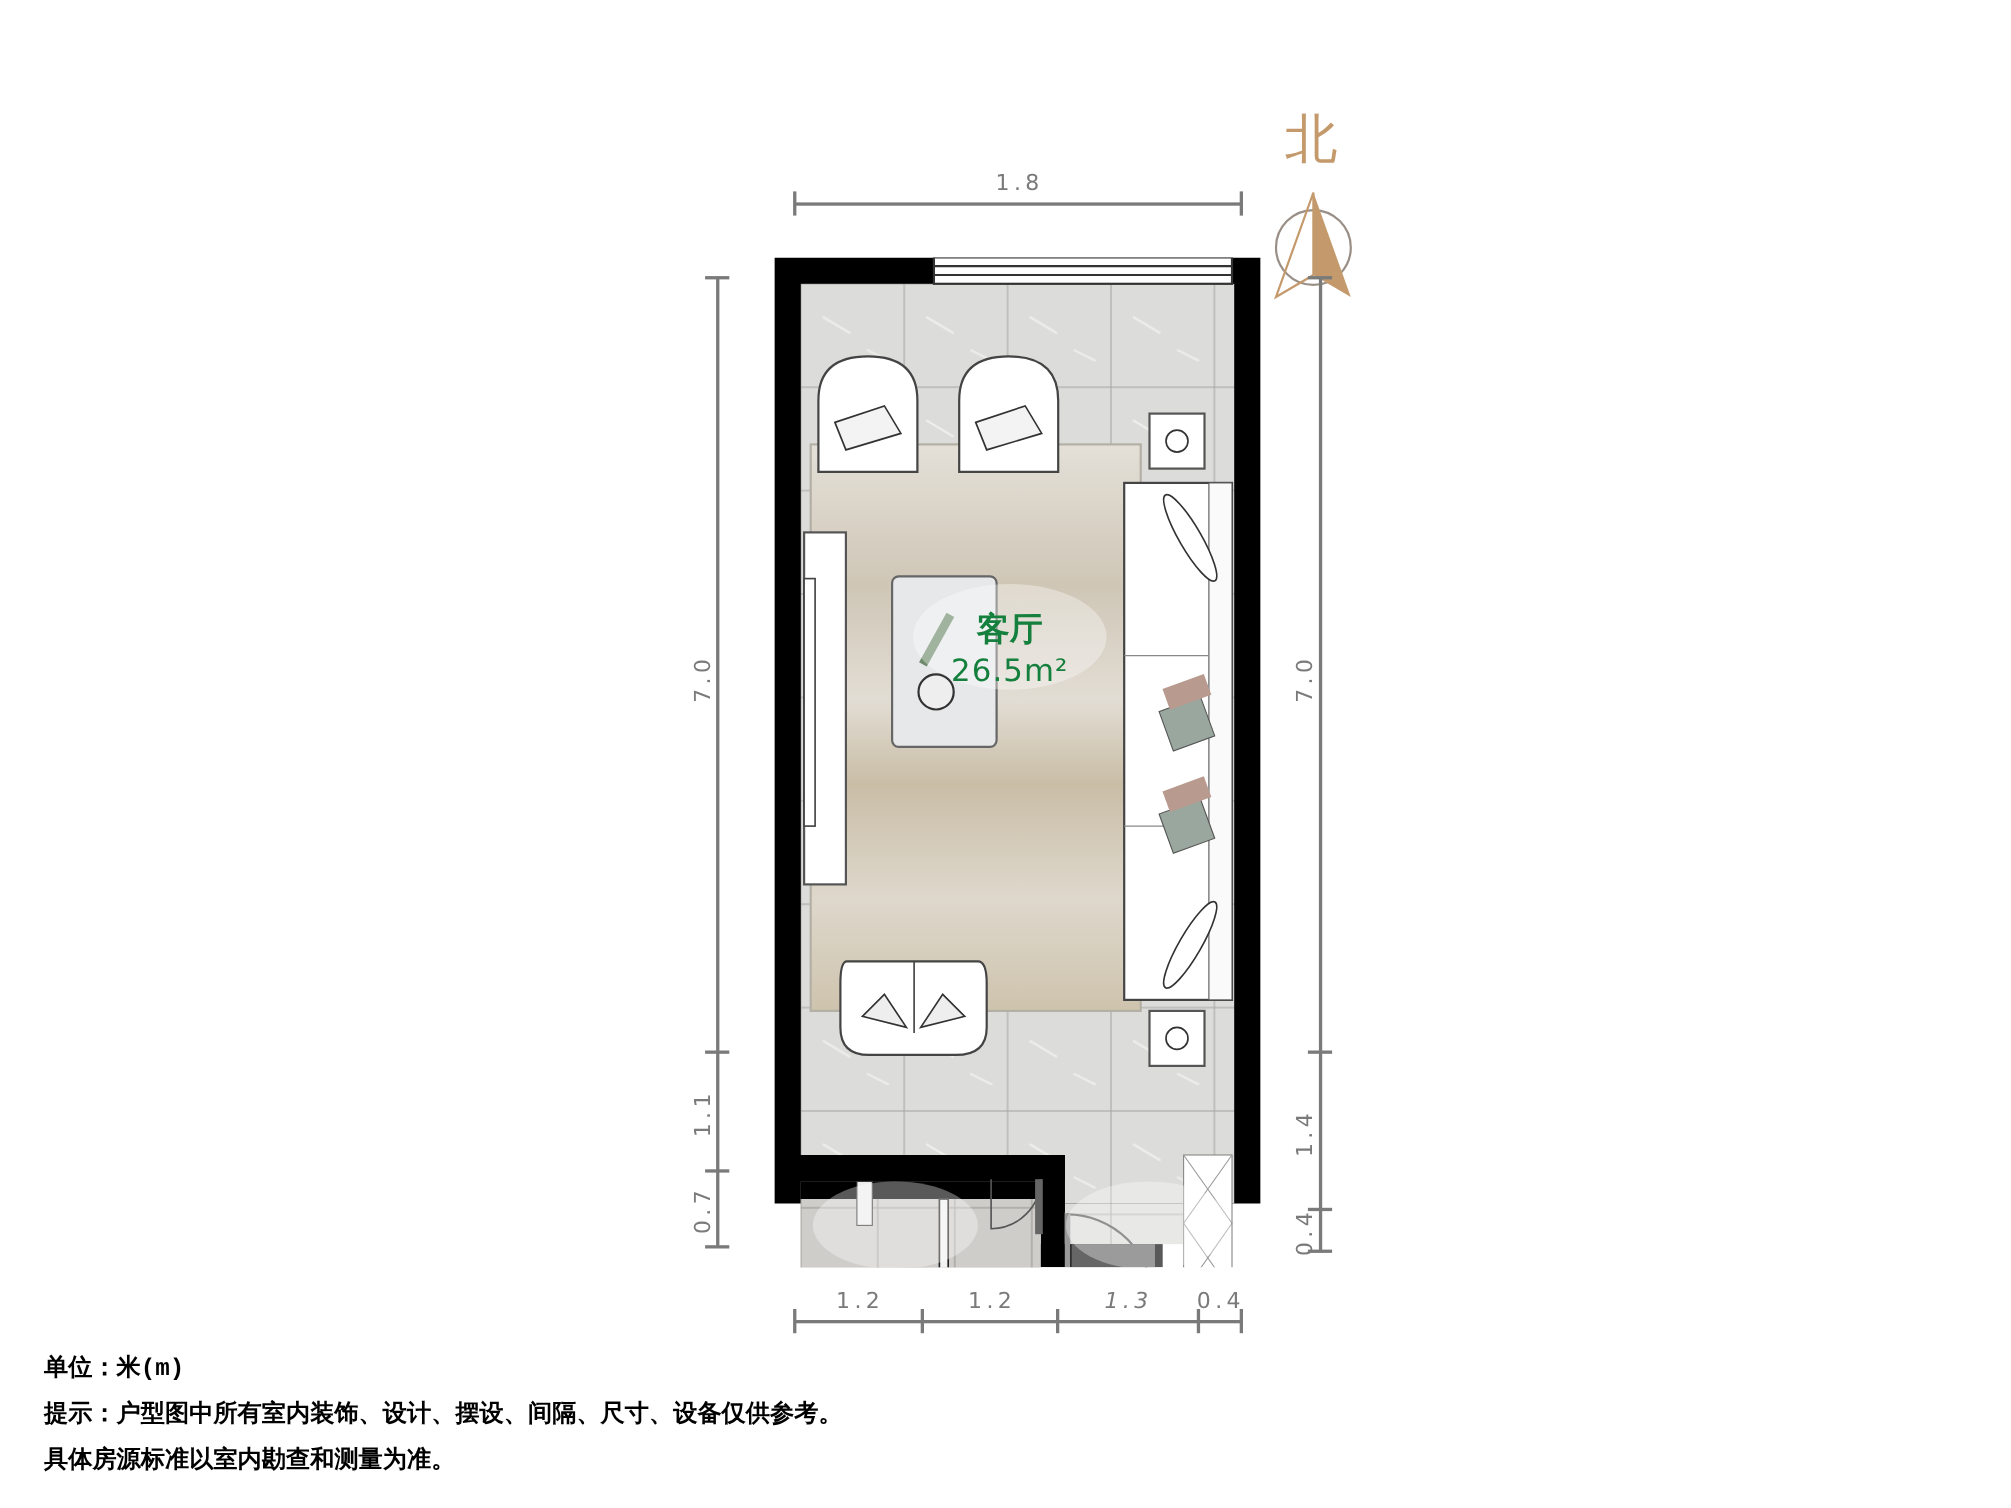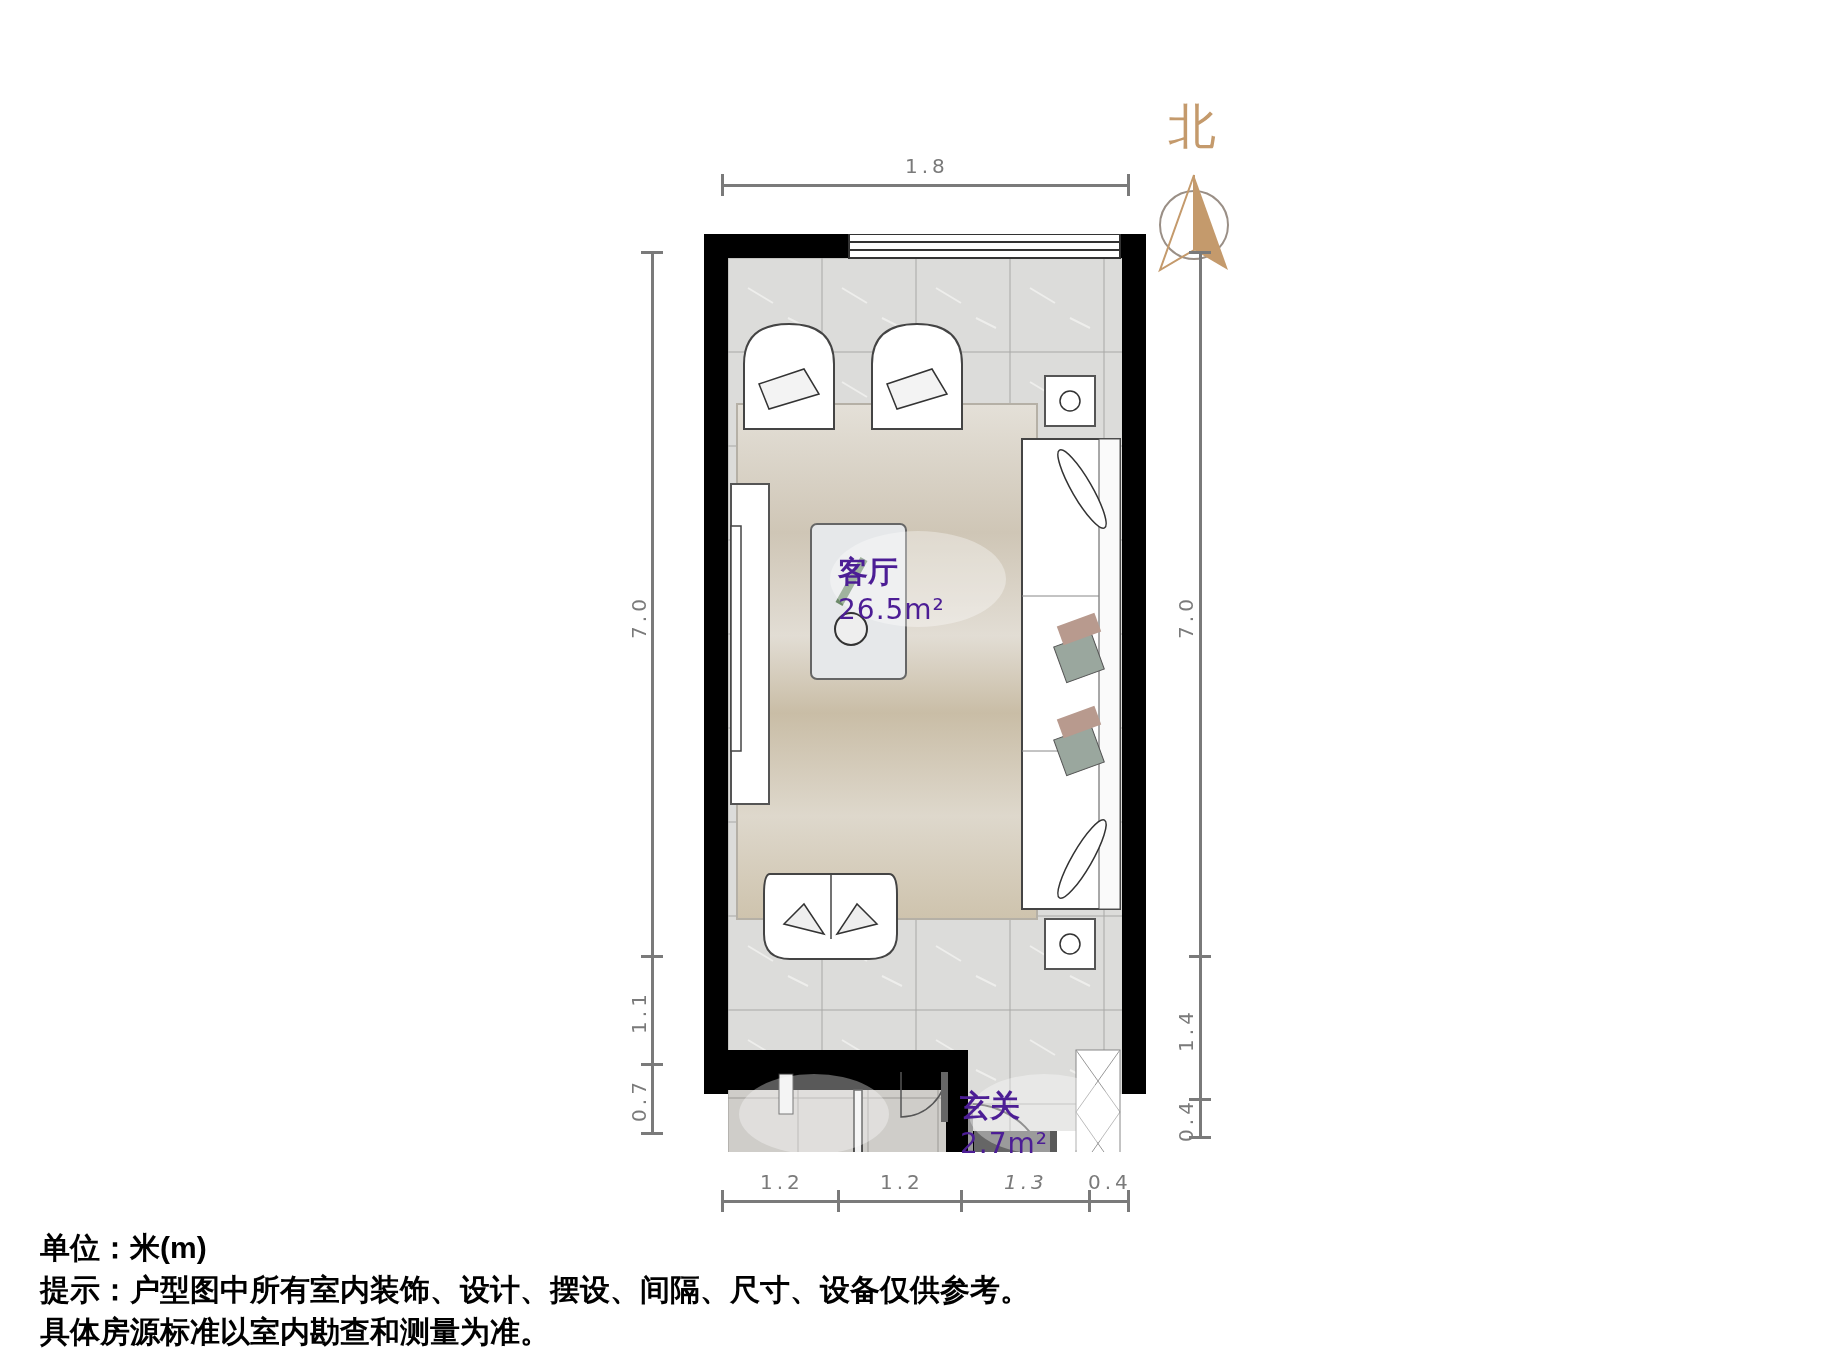--- a/index.html
+++ b/index.html
@@ -2,25 +2,25 @@
 <html><head>
 <meta charset="utf-8">
 <style>
   html, body { margin:0; padding:0; background:#ffffff; }
   body { width:1828px; height:1371px; position:relative; overflow:hidden;
          font-family:"DejaVu Sans", "Liberation Sans", sans-serif; }
   .abs { position:absolute; }
   .dimtext { position:absolute; color:#7a7a7a; font-size:20px; letter-spacing:4px;
              font-family:"DejaVu Sans", sans-serif; white-space:nowrap; }
   .vtext { transform:rotate(-90deg); transform-origin:center center; }
-  .room-label { position:absolute; text-align:left; color:#4c1d95; white-space:nowrap; }
+  .room-label { position:absolute; text-align:center; color:#15803d; white-space:nowrap; }
   .room-name { font-size:30px; font-weight:bold; font-family:"DejaVu Sans", sans-serif; }
   .room-area { font-size:28px; font-family:"DejaVu Sans", sans-serif; letter-spacing:1px; }
-  .note { position:absolute; left:40px; font-size:30px; font-weight:bold; color:#000;
-          font-family:Liberation Sans, sans-serif; white-space:nowrap; }
+  .note { position:absolute; left:40px; font-size:22px; font-weight:bold; color:#000;
+          font-family:Liberation Mono, monospace; white-space:nowrap; }
 </style>
 </head>
 <body>
 
 <div class="abs" style="left:1150px;top:95px;width:90px;height:180px;">
   <div class="abs" style="left:18px;top:0;font-size:48px;color:#c49a6c;font-family:'DejaVu Sans',sans-serif;">北</div>
   <svg class="abs" style="left:0;top:75px;" width="90" height="110" viewBox="0 0 90 110">
     <circle cx="44" cy="55" r="34" fill="none" stroke="#9a8f86" stroke-width="2"></circle>
     <polygon points="44,5 10,100 44,80" fill="none" stroke="#c49a6c" stroke-width="2"></polygon>
     <polygon points="44,5 44,80 78,100" fill="#c49a6c"></polygon>
@@ -160,21 +160,17 @@
     <ellipse cx="214" cy="345" rx="88" ry="48" fill="#ffffff" opacity="0.35"></ellipse>
     <ellipse cx="110" cy="880" rx="75" ry="40" fill="#ffffff" opacity="0.35"></ellipse>
     <ellipse cx="340" cy="880" rx="75" ry="40" fill="#ffffff" opacity="0.35"></ellipse>
   </svg>
 
   
   <div class="room-label" style="left:134px;top:318px;width:160px;">
     <div class="room-name">客厅</div>
     <div class="room-area">26.5m²</div>
   </div>
-  <div class="room-label" style="left:256px;top:852px;width:160px;">
-    <div class="room-name">玄关</div>
-    <div class="room-area">2.7m²</div>
-  </div>
 </div>
 
 <div class="note" style="top:1228px;">单位：米(m)</div>
 <div class="note" style="top:1270px;">提示：户型图中所有室内装饰、设计、摆设、间隔、尺寸、设备仅供参考。</div>
 <div class="note" style="top:1312px;">具体房源标准以室内勘查和测量为准。</div>
 
 </body></html>

